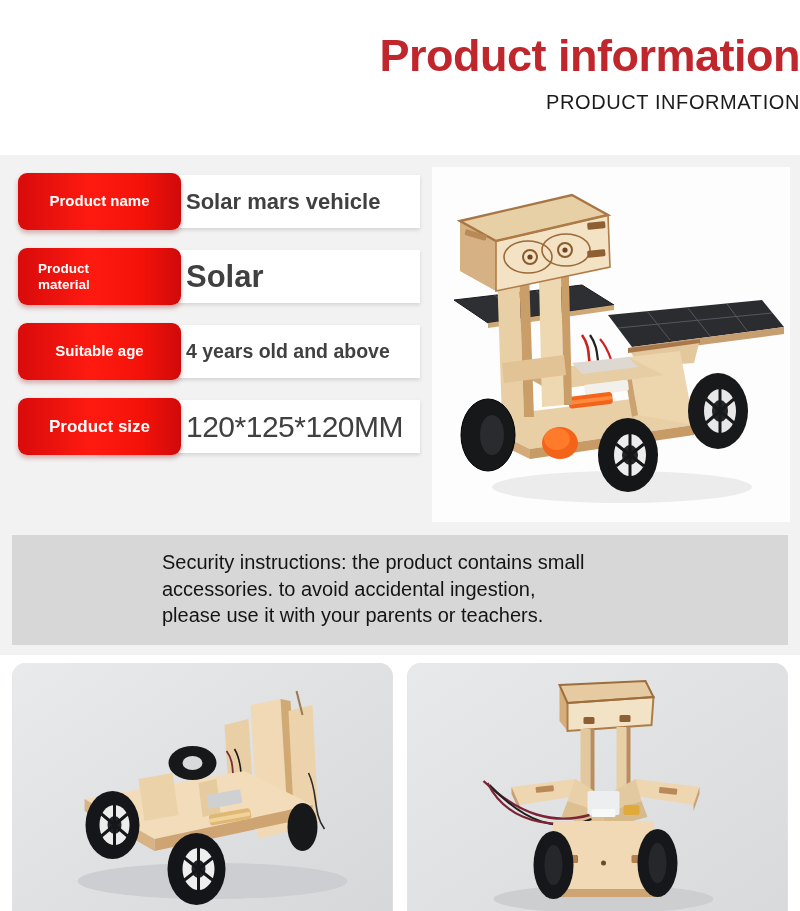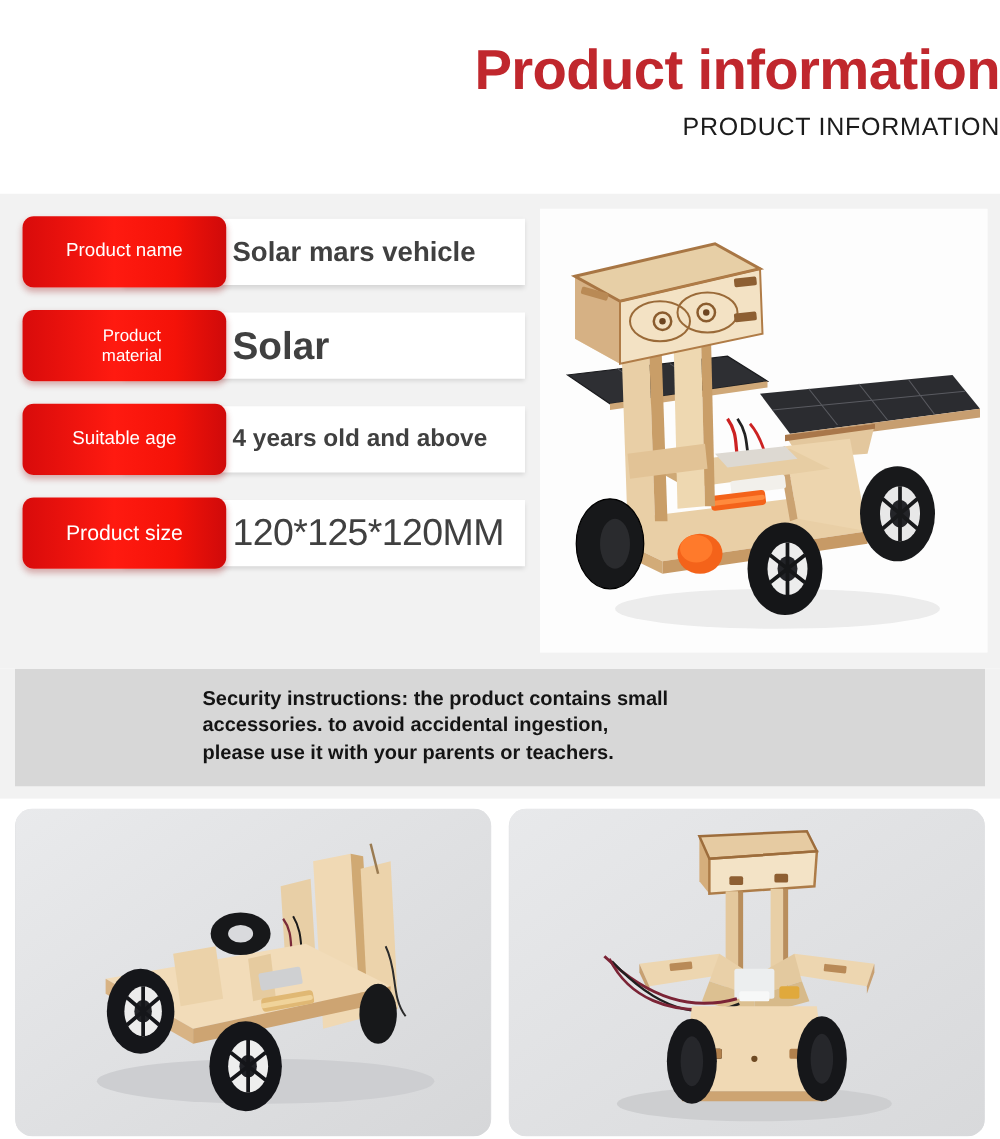--- a/index.html
+++ b/index.html
@@ -82,27 +82,27 @@
     box-shadow: 0 3px 5px rgba(150,0,0,0.30);
     display: flex;
     align-items: center;
     justify-content: center;
     z-index: 2;
     box-sizing: border-box;
     padding: 0 8px;
   }
   .spec-label span {
     color: #ffffff;
-    font-weight: normal;
+    font-weight: bold;
     font-size: 15px;
     line-height: 1.12;
     text-align: center;
     white-space: pre-line;
   }
-  .spec-label.small span { font-size: 13.5px; text-align: center; width: 100%; padding-left: 12px; }
+  .spec-label.small span { font-size: 13.5px; text-align: left; width: 100%; padding-left: 12px; }
   .spec-label.large span { font-size: 17px; }
 
   .spec-value {
     font-size: 22px;
     font-weight: bold;
     color: #404040;
     white-space: nowrap;
   }
   .spec-value.big { font-size: 31px; }
   .spec-value.light { font-weight: normal; font-size: 30px; letter-spacing: -0.5px; }
@@ -125,22 +125,22 @@
     background: #f2f2f2;
     padding: 0 12px 10px 12px;
   }
   .notice {
     background: #d7d7d7;
     padding: 14px 20px 16px 150px;
     box-sizing: border-box;
   }
   .notice p {
     margin: 0;
-    font-size: 16px;
-    font-weight: bold;
+    font-size: 20px;
+    font-weight: normal;
     color: #141414;
     line-height: 1.33;
     white-space: pre-line;
   }
 
   
   .gallery {
     display: flex;
     gap: 14px;
     padding: 8px 12px 0 12px;

